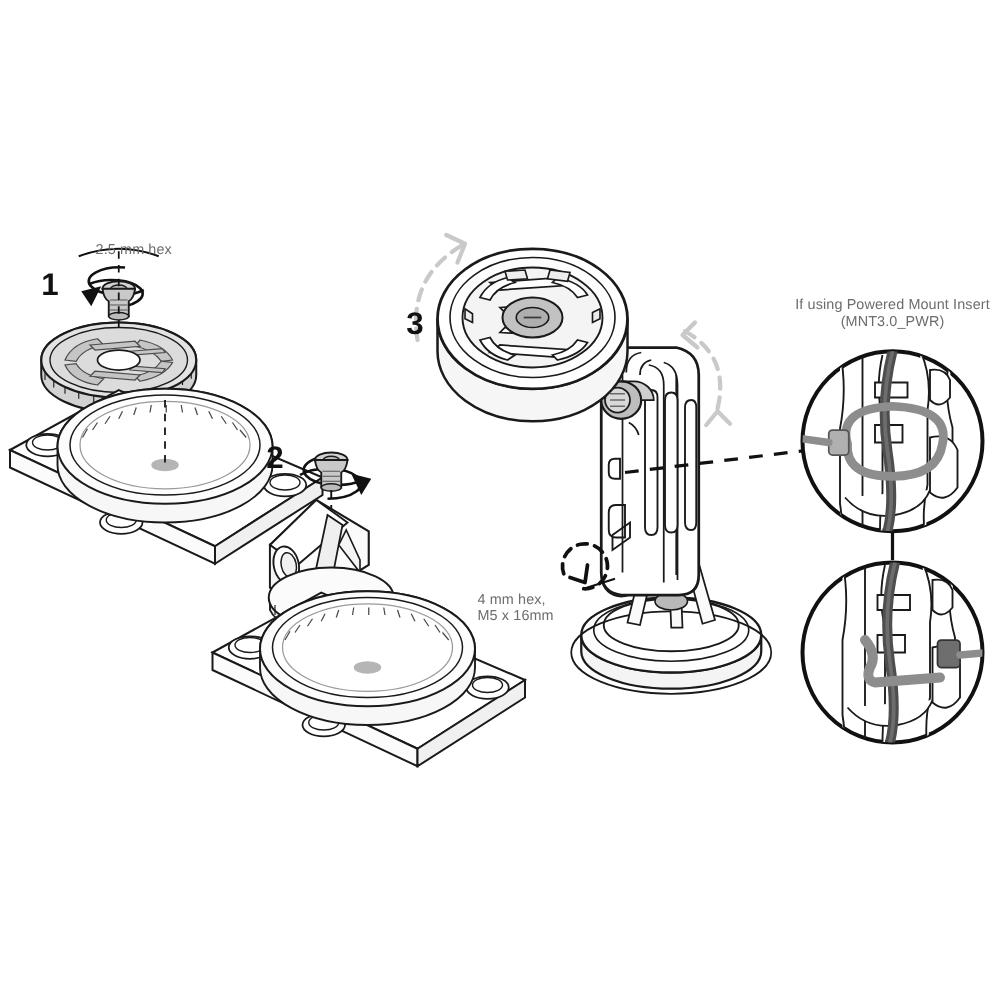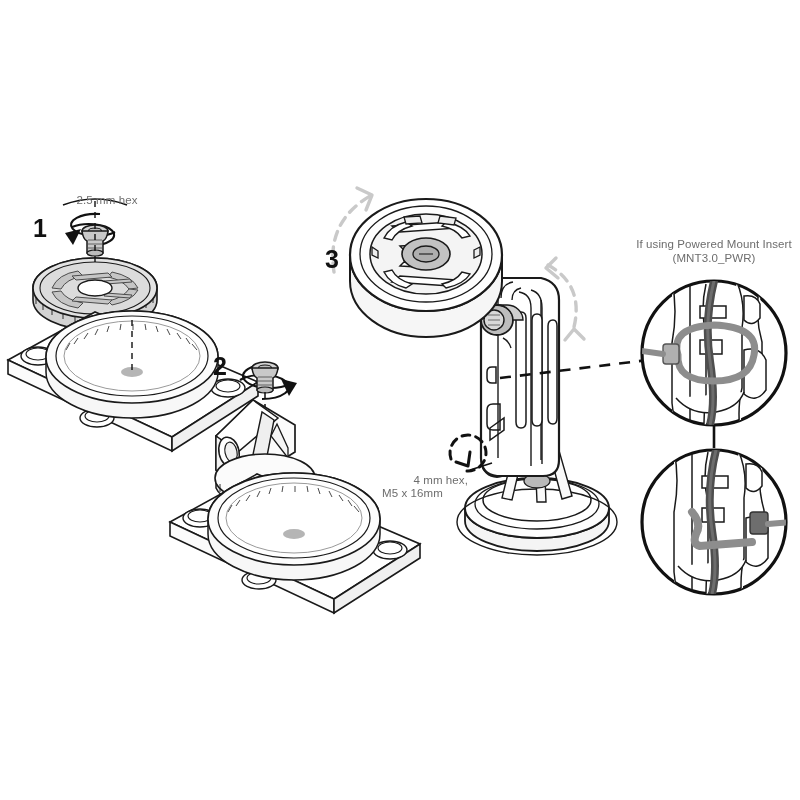--- a/index.html
+++ b/index.html
@@ -303,21 +303,21 @@
 
         <path d="M692,512 q10,12 4,22 q-4,10 4,12 l52,-4" fill="none" stroke="#8d8d8d" stroke-width="8" stroke-linecap="round"></path>
         <rect x="750" y="512" width="18" height="22" rx="3" fill="#6e6e6e" stroke="#333" stroke-width="1.4"></rect>
         <path d="M768,524 l24,-2" stroke="#8d8d8d" stroke-width="6" stroke-linecap="round"></path>
       </g>
     </g>
   </svg>
 
   <div class="lbl c" style="left:52px;top:194px;width:110px;">2.5 mm hex</div>
 
-  <div class="lbl" style="left:382px;top:474px;text-align:right;width:86px;">4 mm hex,</div>
+  <div class="lbl" style="left:382px;top:474px;width:86px;">4 mm hex,</div>
   <div class="lbl" style="left:382px;top:487px;text-align:left;width:86px;">M5 x 16mm</div>
 
   <div class="lbl c" style="left:614px;top:238px;width:200px;">If using Powered Mount Insert</div>
   <div class="lbl c" style="left:614px;top:252px;width:200px;">(MNT3.0_PWR)</div>
 
   <div class="stepnum" style="left:33px;top:214px;">1</div>
   <div class="stepnum" style="left:213px;top:352px;">2</div>
   <div class="stepnum" style="left:325px;top:245px;">3</div>
 
 </div>

